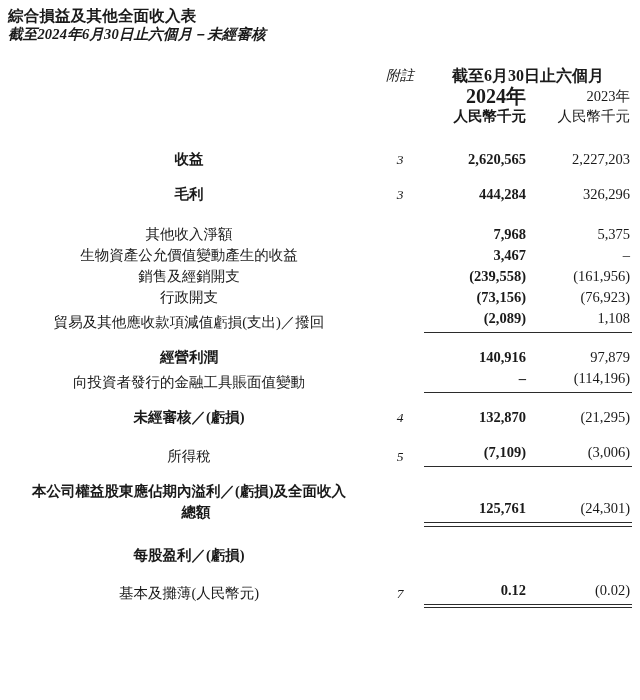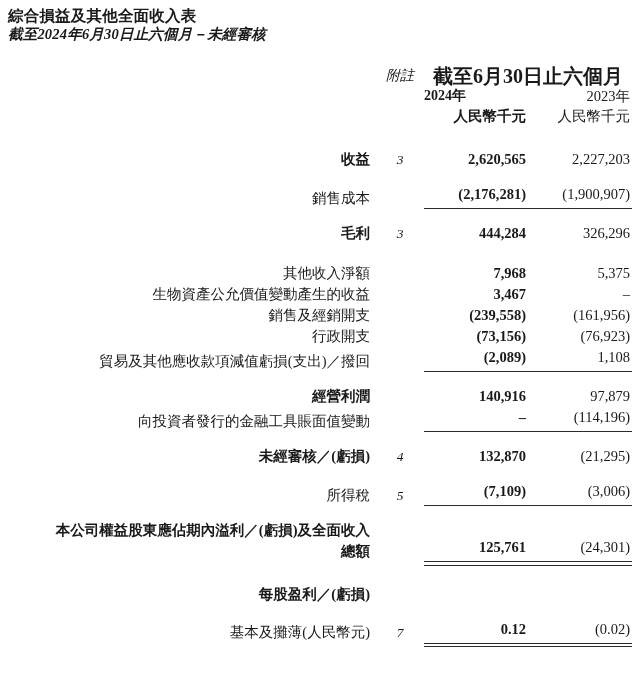--- a/index.html
+++ b/index.html
@@ -51,21 +51,21 @@
   col.c-label { width: 368px; }
   col.c-note  { width: 48px;  }
   col.c-y1    { width: 104px; }
   col.c-y2    { width: 104px; }
 
   td, th { padding: 0; vertical-align: bottom; }
 
   .label {
     font-size: 14.5px;
     line-height: 21px;
-    text-align: right;
+    text-align: center;
     padding-right: 6px;
     white-space: nowrap;
   }
   .label.b { font-weight: bold; }
   .label .indent2 { display: block; padding-left: 14px; }
 
   .note {
     font-size: 13.5px;
     font-style: italic;
     text-align: center;
@@ -77,37 +77,38 @@
     font-size: 14.5px;
     line-height: 21px;
     text-align: right;
     white-space: nowrap;
     padding-right: 2px;
   }
   .num.b { font-weight: bold; }
 
   
   .hdr-span {
-    font-size: 20px;
+    font-size: 16px;
     font-weight: bold;
     text-align: center;
     line-height: 20px;
     white-space: nowrap;
   }
   .hdr-note {
     font-size: 14px;
     font-style: italic;
     text-align: center;
     line-height: 20px;
     vertical-align: bottom;
     white-space: nowrap;
   }
   .hdr-year-b {
-    font-size: 14px;
-    font-weight: bold;
+    font-size: 20px;
+    font-weight: bold;
+    text-align: right;
     line-height: 20px;
     padding-right: 2px;
     white-space: nowrap;
   }
   .hdr-year {
     font-size: 14.5px;
     text-align: right;
     line-height: 20px;
     padding-right: 2px;
     white-space: nowrap;
@@ -183,26 +184,20 @@
     </thead>
     <tbody>
 
       <tr class="gap-xl">
         <td class="label b">收益</td>
         <td class="note">3</td>
         <td class="num b">2,620,565</td>
         <td class="num">2,227,203</td>
       </tr>
 
-      <tr class="gap-md">
-        <td class="label">銷售成本</td>
-        <td class="note"></td>
-        <td class="num b rule-single">(2,176,281)</td>
-        <td class="num rule-single">(1,900,907)</td>
-      </tr>
 
       <tr class="gap-md">
         <td class="label b">毛利</td>
         <td class="note">3</td>
         <td class="num b">444,284</td>
         <td class="num">326,296</td>
       </tr>
 
       <tr class="gap-lg">
         <td class="label">其他收入淨額</td>

